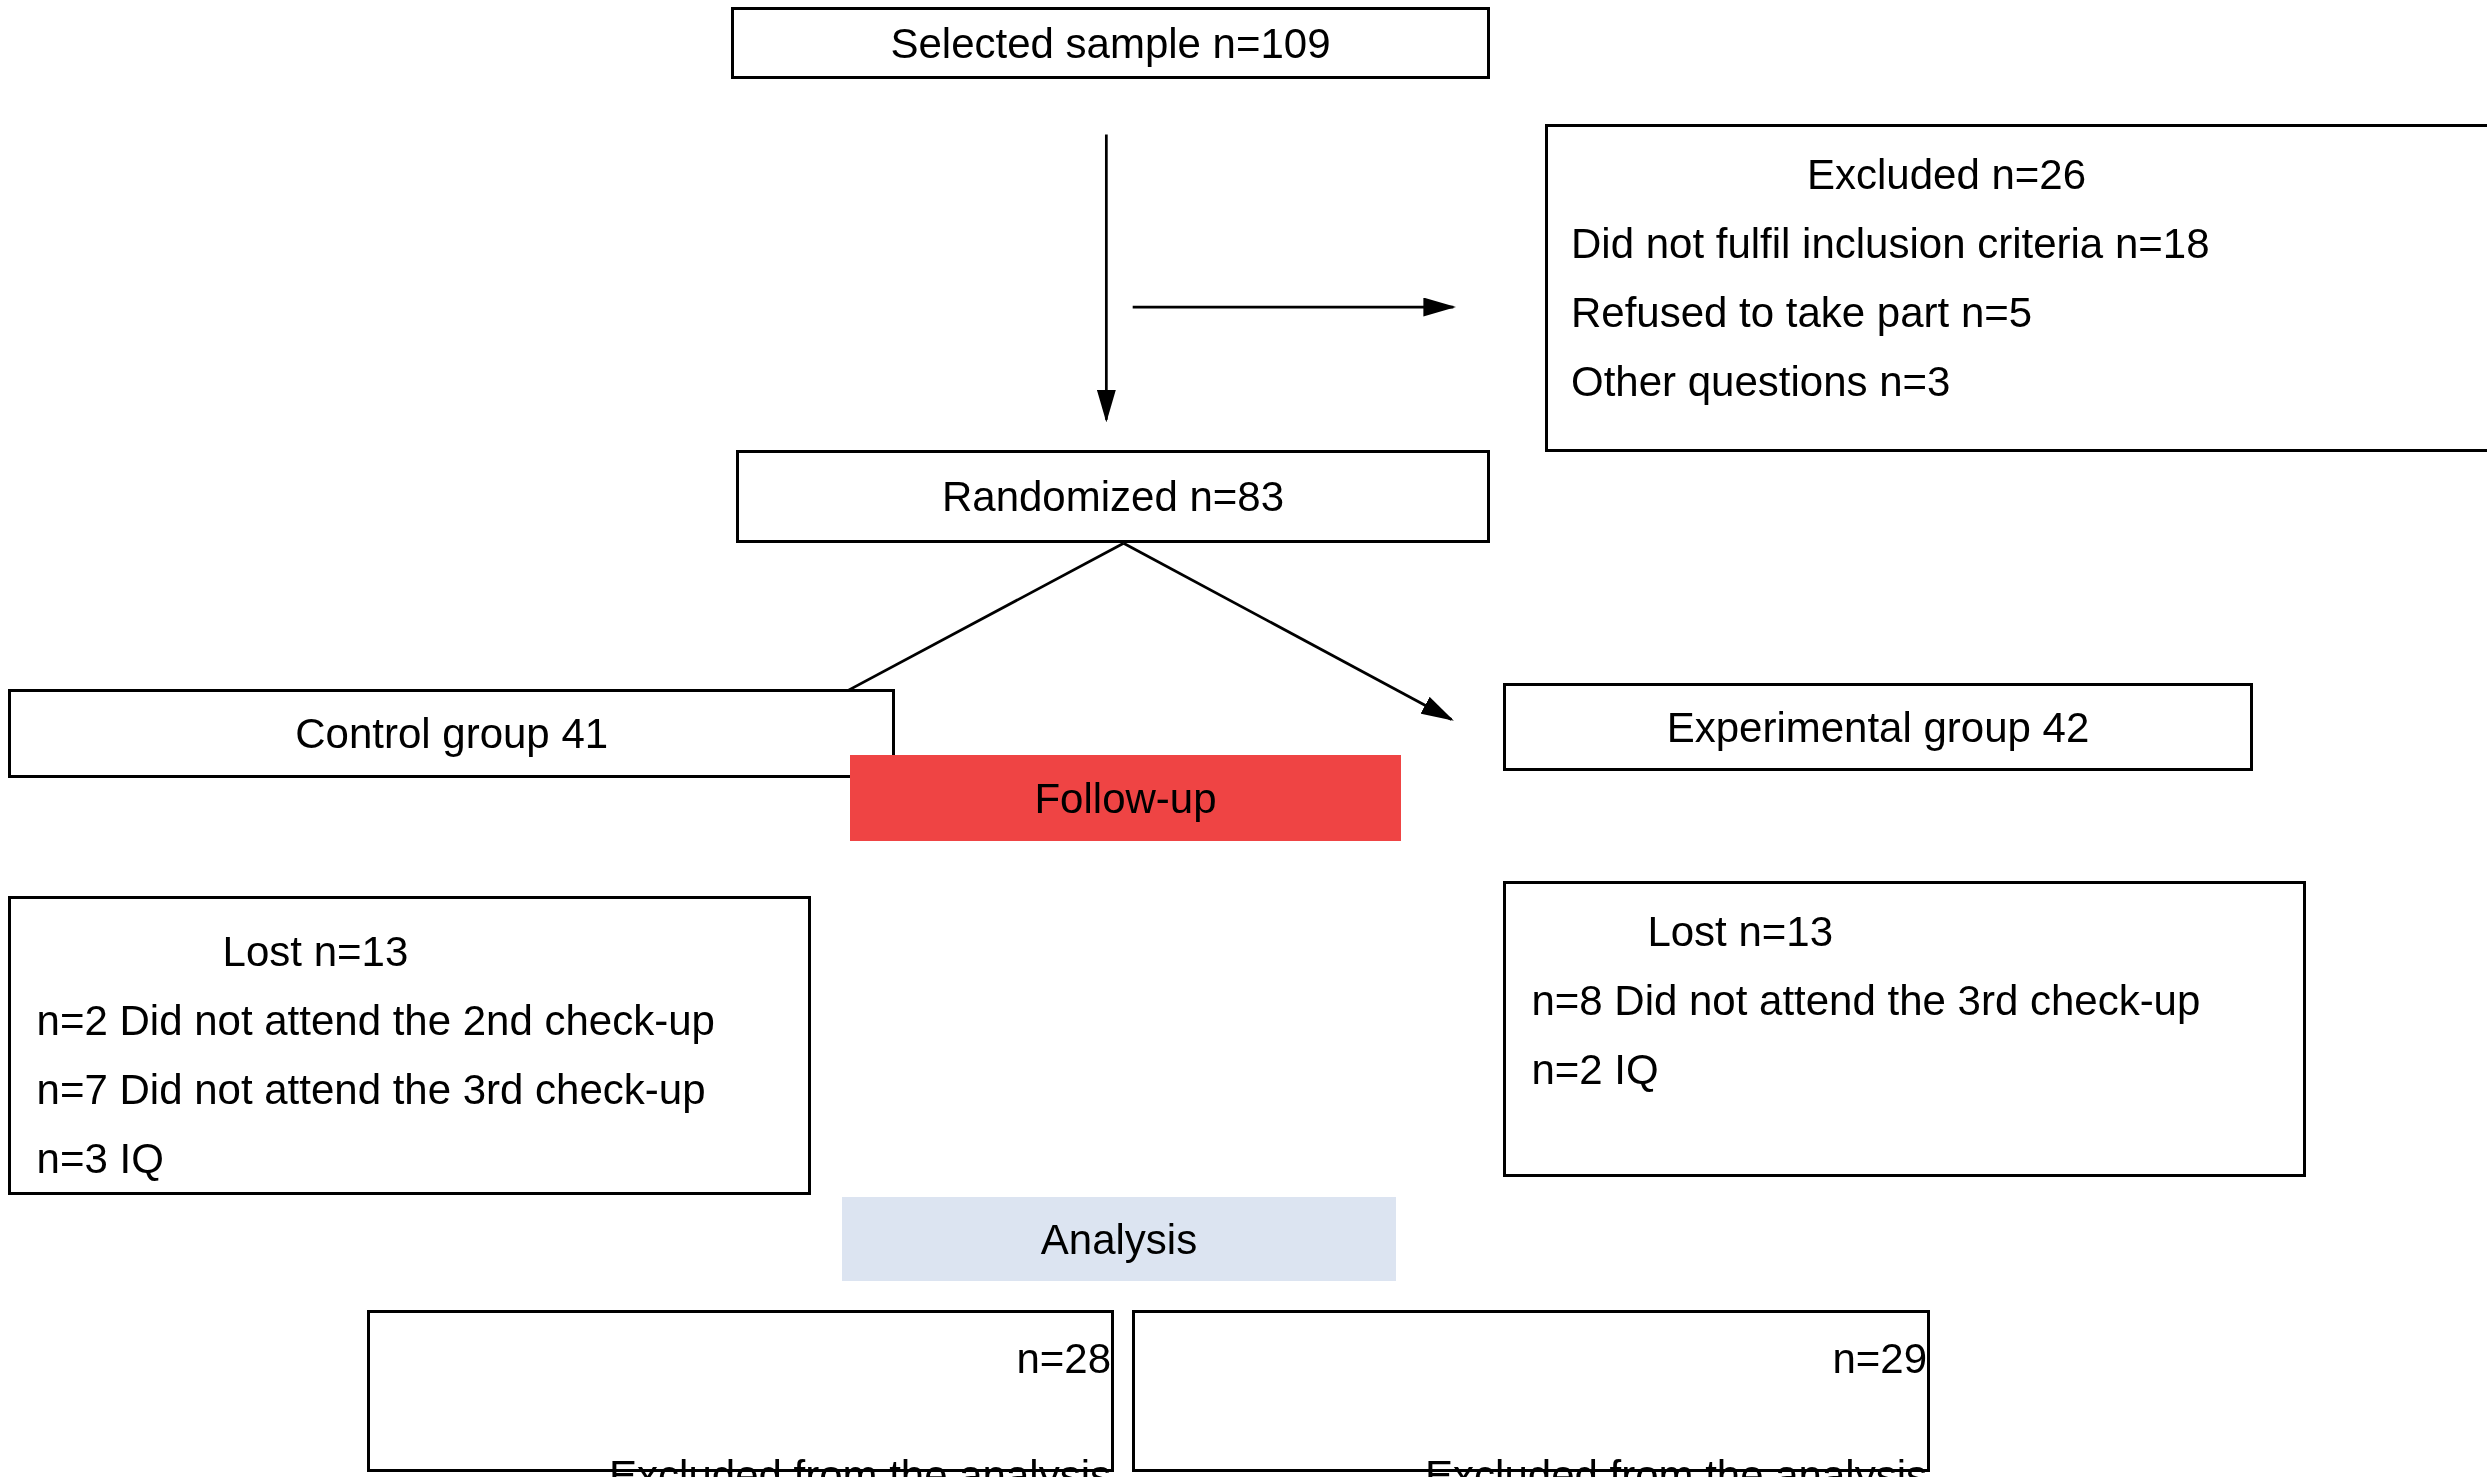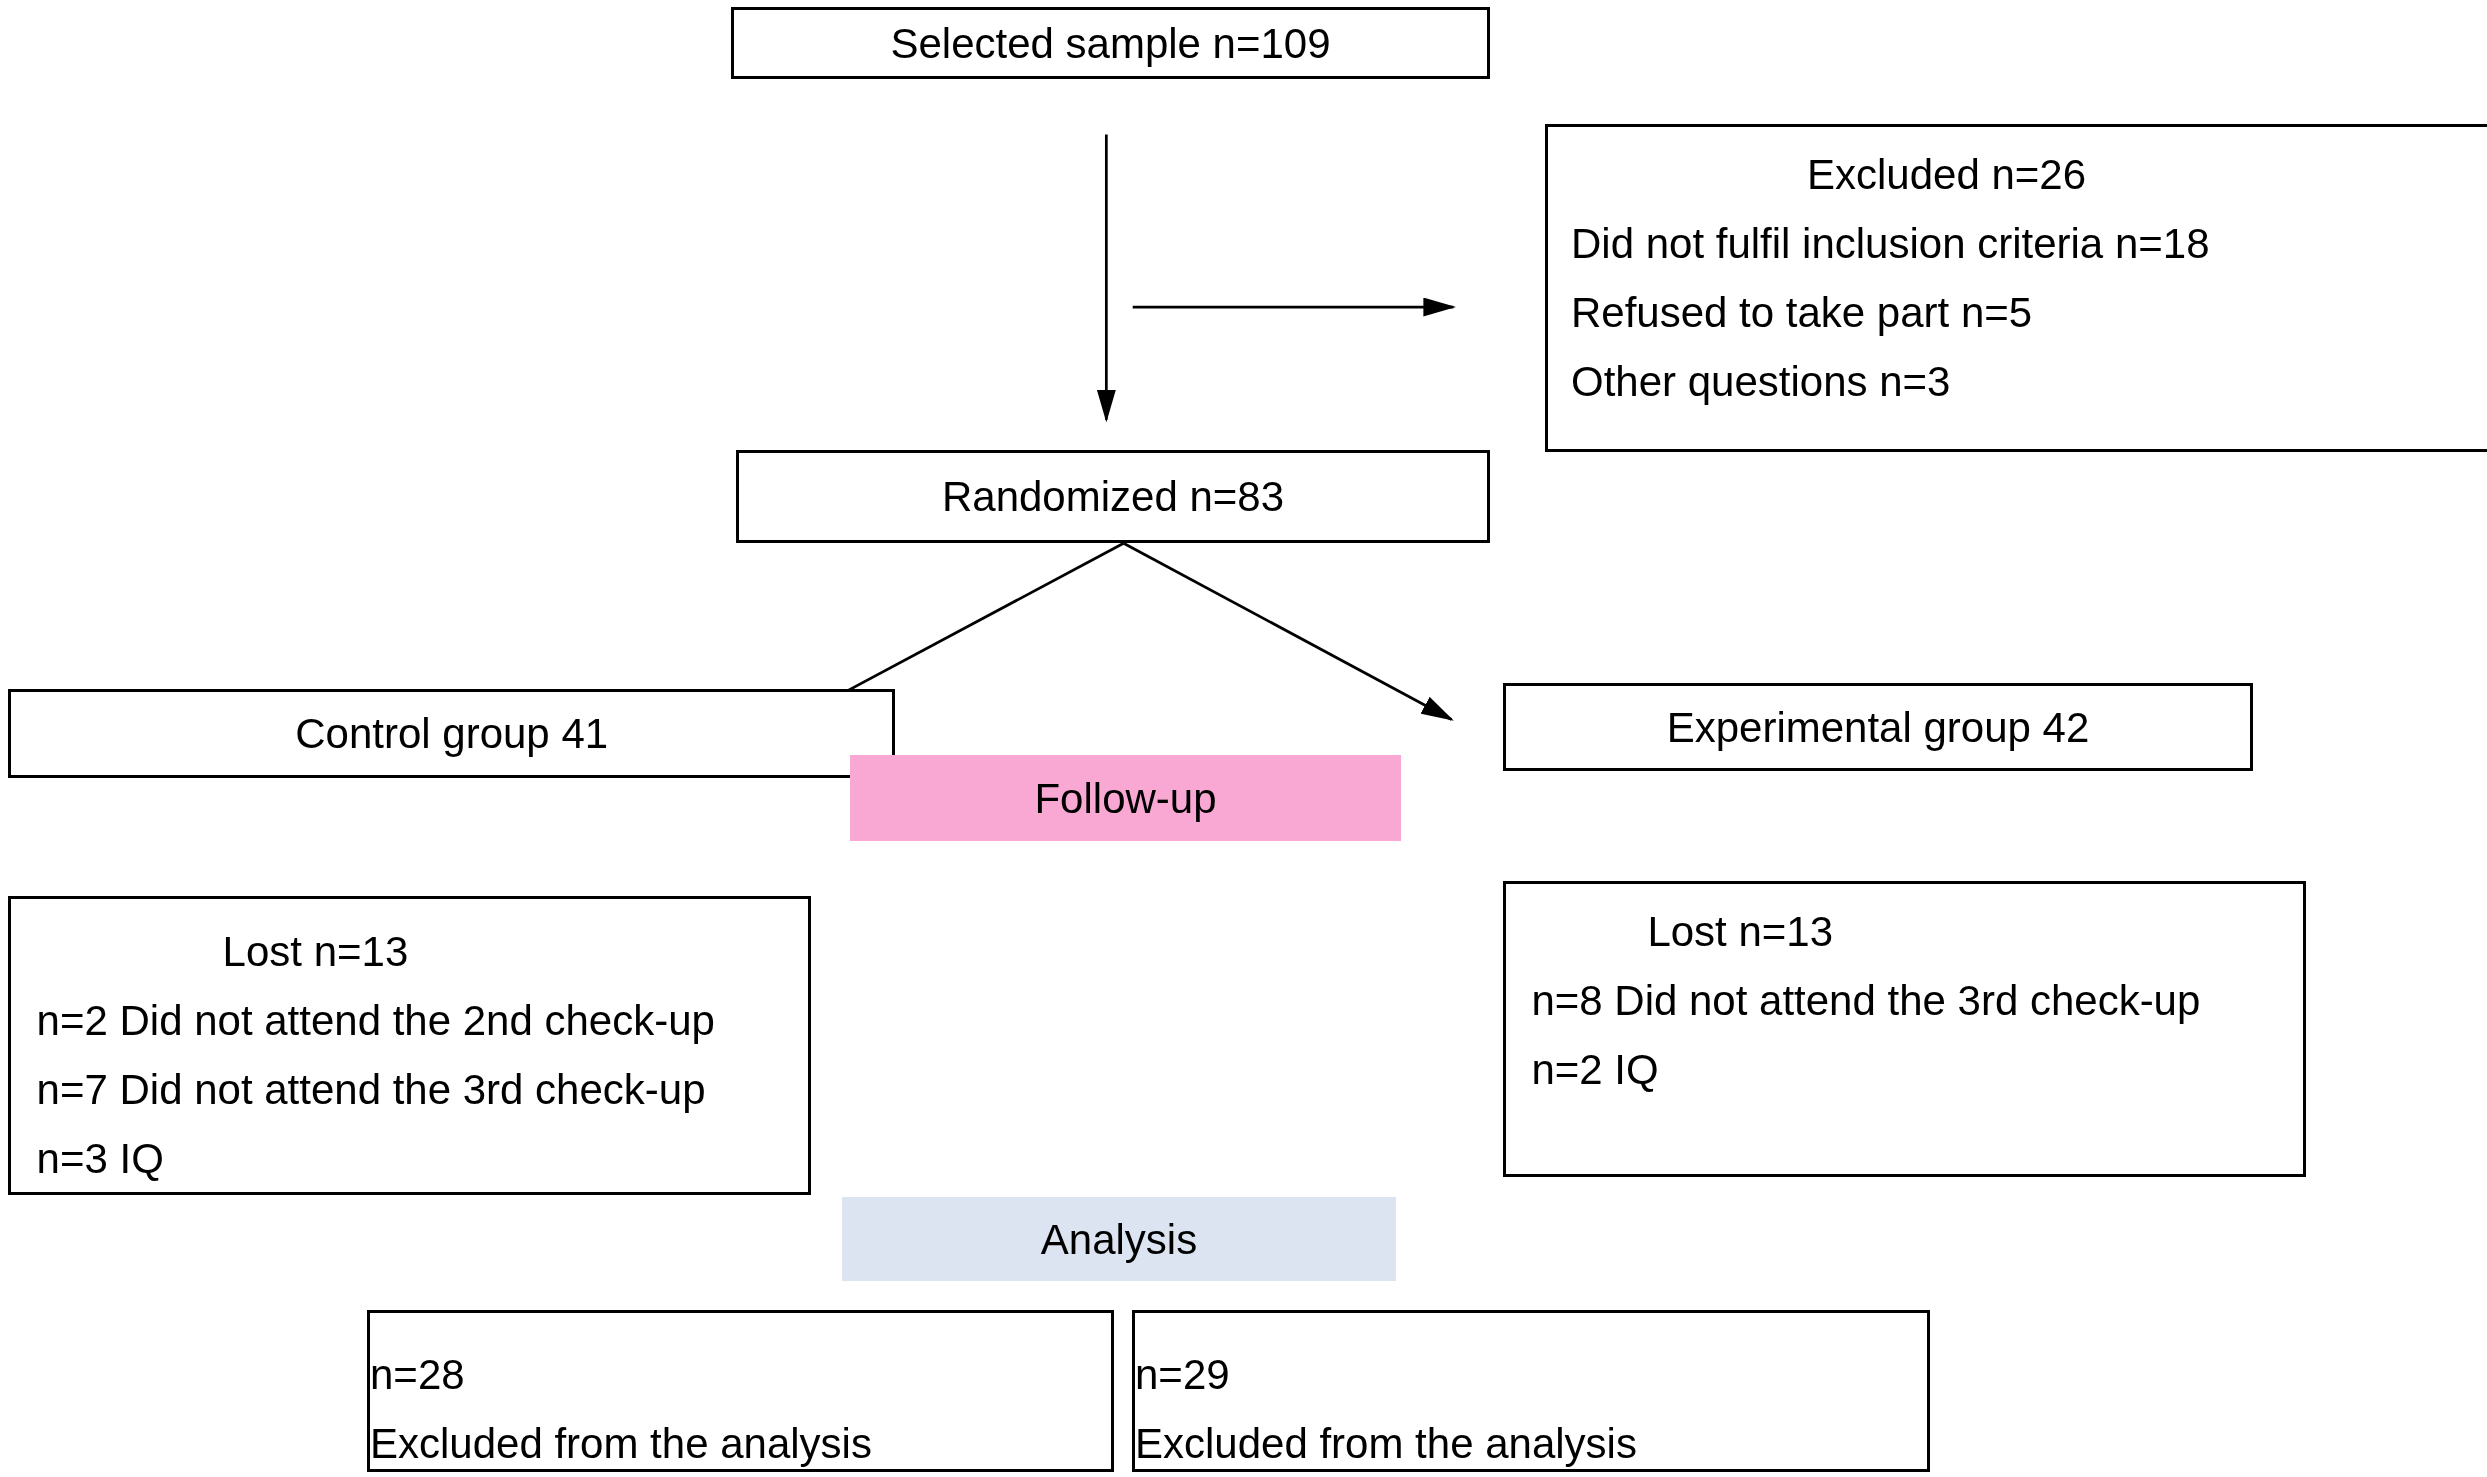--- a/index.html
+++ b/index.html
@@ -54,22 +54,23 @@
     text-align: left;
   }
   .box-title {
     line-height: 69px;
     white-space: nowrap;
     text-align: left;
   }
   .center-two {
     display: flex;
     flex-direction: column;
-    align-items: flex-start;
-    padding-top: 27px;
+    align-items: flex-end;
+    padding-top: 11px;
+    gap: 48px;
   }
   .center-two .box-line {
     text-align: center;
   }
 </style>
 </head>
 <body>
 
 <div class="stage">
 
@@ -101,21 +102,21 @@
   </div>
 
   <div class="box center-single" style="left:8.2px; top:689px; width:887px; height:89px;">
     <span class="box-line">Control group 41</span>
   </div>
 
   <div class="box center-single" style="left:1503px; top:683px; width:750px; height:88px;">
     <span class="box-line">Experimental group 42</span>
   </div>
 
-  <div class="band" style="left: 850px; top: 755px; width: 551px; height: 86px; background: #f9a8d4; justify-content: center;">
+  <div class="band" style="left: 850px; top: 755px; width: 551px; height: 86px; background: #ef4444; justify-content: center;">
     <span class="box-line">Follow-up</span>
   </div>
 
   <div class="box" style="left:8.2px; top:896px; width:803px; height:299px; padding:18px 0 0 25.4px;">
     <div class="box-title" style="margin-left:186px;">Lost n=13</div>
     <div class="box-line">n=2 Did not attend the 2nd check-up</div>
     <div class="box-line">n=7 Did not attend the 3rd check-up</div>
     <div class="box-line">n=3 IQ</div>
   </div>
 

